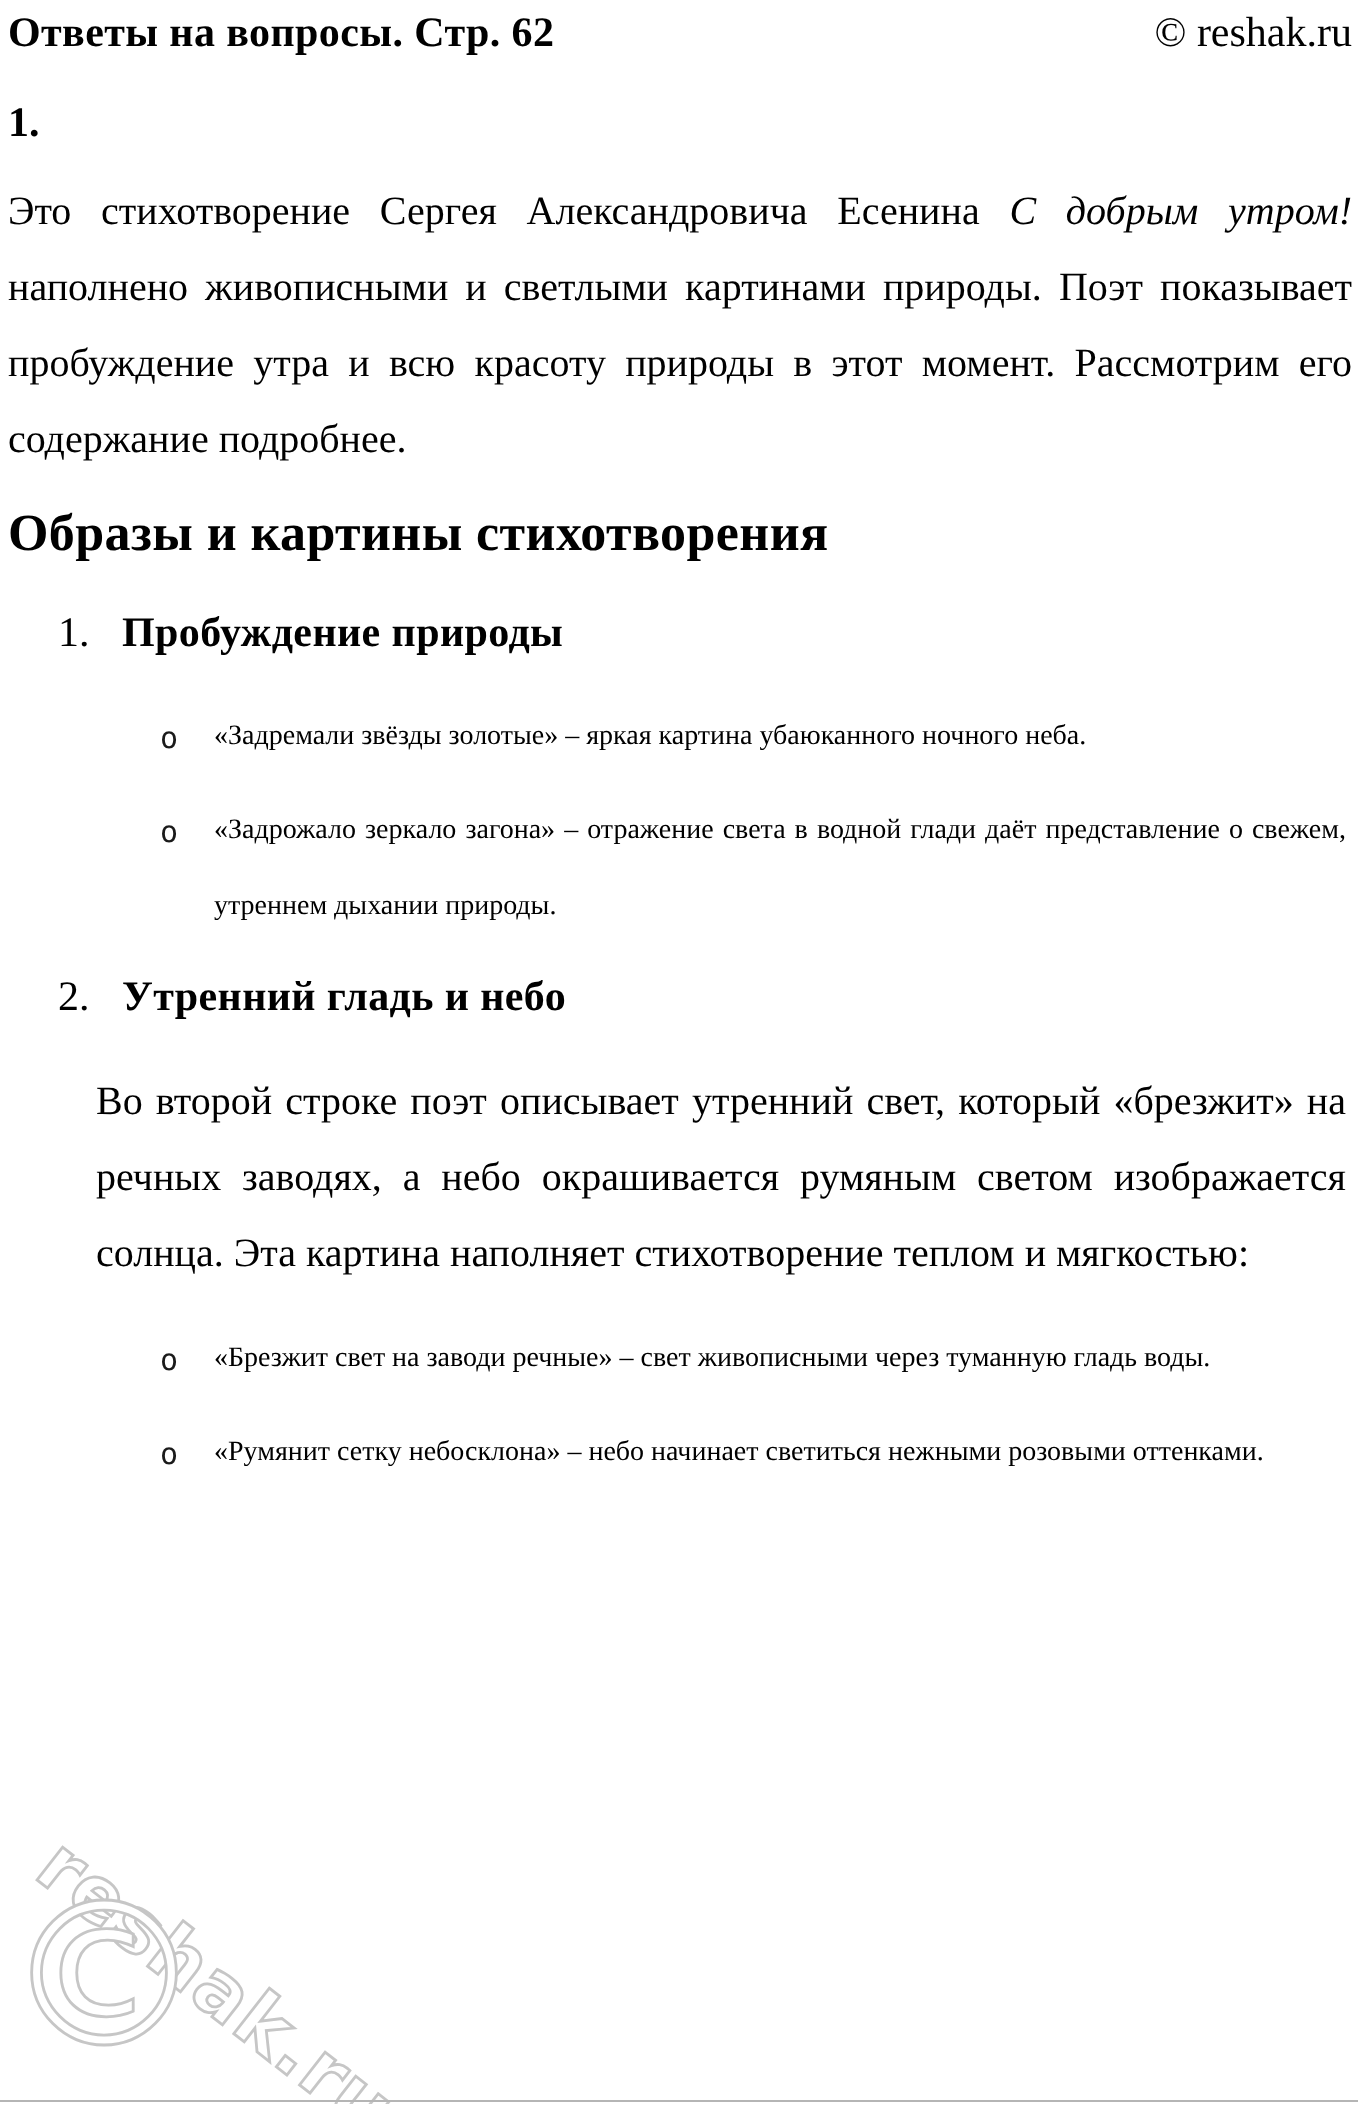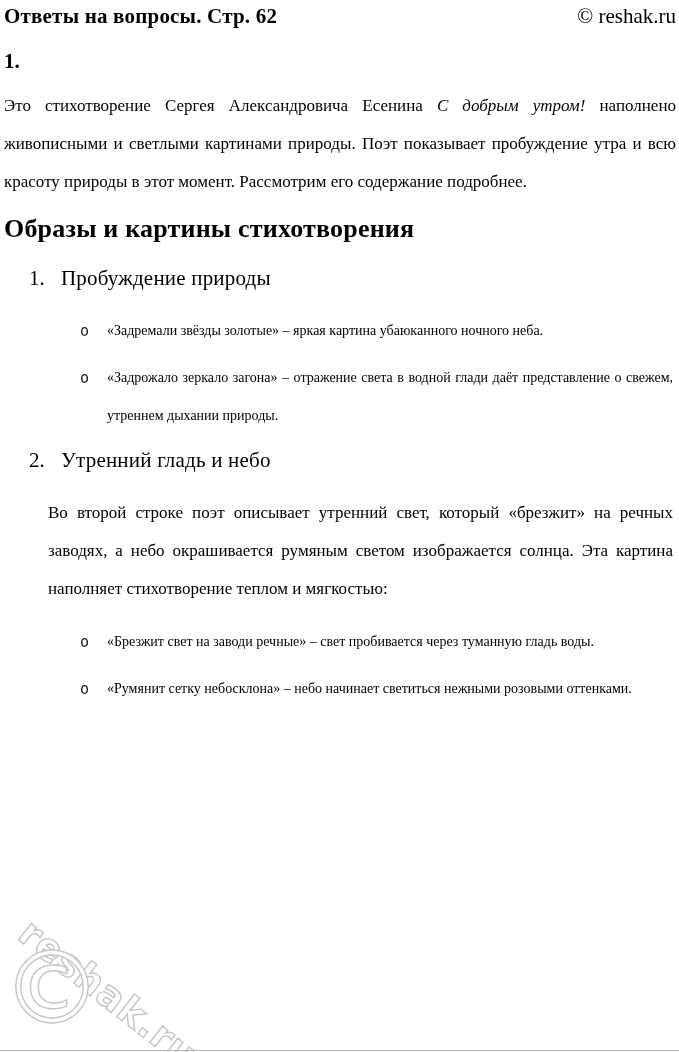--- a/index.html
+++ b/index.html
@@ -26,40 +26,40 @@
   }
   .doc-title { font-weight:bold; letter-spacing:0.2px; }
   .copyright { font-weight:normal;margin-left:48px; }
   .sec-num {
     margin-top:16px;
     font-size:21px;
     font-weight:bold;
     line-height:30px;
   }
   .para {
-    font-size:17px;
+    font-size:20px;
     line-height:38px;
     text-align:justify;
   }
   .intro { margin-top:11px; }
   .subheading {
     margin-top:11px;
     font-size:26px;
     font-weight:bold;
     line-height:34px;
     letter-spacing:0.2px;
   }
   .li-row {
     display:flex;
     margin-left:25px;
     font-size:21px;
     line-height:38px;
   }
   .li-num { flex:none; width:32px; font-weight:normal; }
-  .li-title { font-weight:normal; letter-spacing:0.2px; }
+  .li-title { font-weight:bold; letter-spacing:0.2px; }
   .item-body {
     margin-left:44px;
     margin-right:3px;
   }
   .bullet-row {
     display:flex;
     margin-left:76px;
     margin-right:3px;
   }
   .bullet-marker {
@@ -133,21 +133,21 @@
   </div>
 
   <div class="li-row mt6">
     <span class="li-num">2.</span>
     <span class="li-title">Утренний гладь и небо</span>
   </div>
   <p class="para item-body mt15">Во второй строке поэт описывает утренний свет, который «брезжит» на речных заводях, а небо окрашивается румяным светом изображается солнца. Эта картина наполняет стихотворение теплом и мягкостью:</p>
 
   <div class="bullet-row mt15">
     <span class="bullet-marker">o</span>
-    <span class="bullet-text">«Брезжит свет на заводи речные» – свет пробивается через туманную гладь воды.</span>
+    <span class="bullet-text">«Брезжит свет на заводи речные» – свет живописными через туманную гладь воды.</span>
   </div>
   <div class="bullet-row mt9">
     <span class="bullet-marker">o</span>
     <span class="bullet-text">«Румянит сетку небосклона» – небо начинает светиться нежными розовыми оттенками.</span>
   </div>
 
 </div>
 
 <div class="bottom-line"></div>
 

